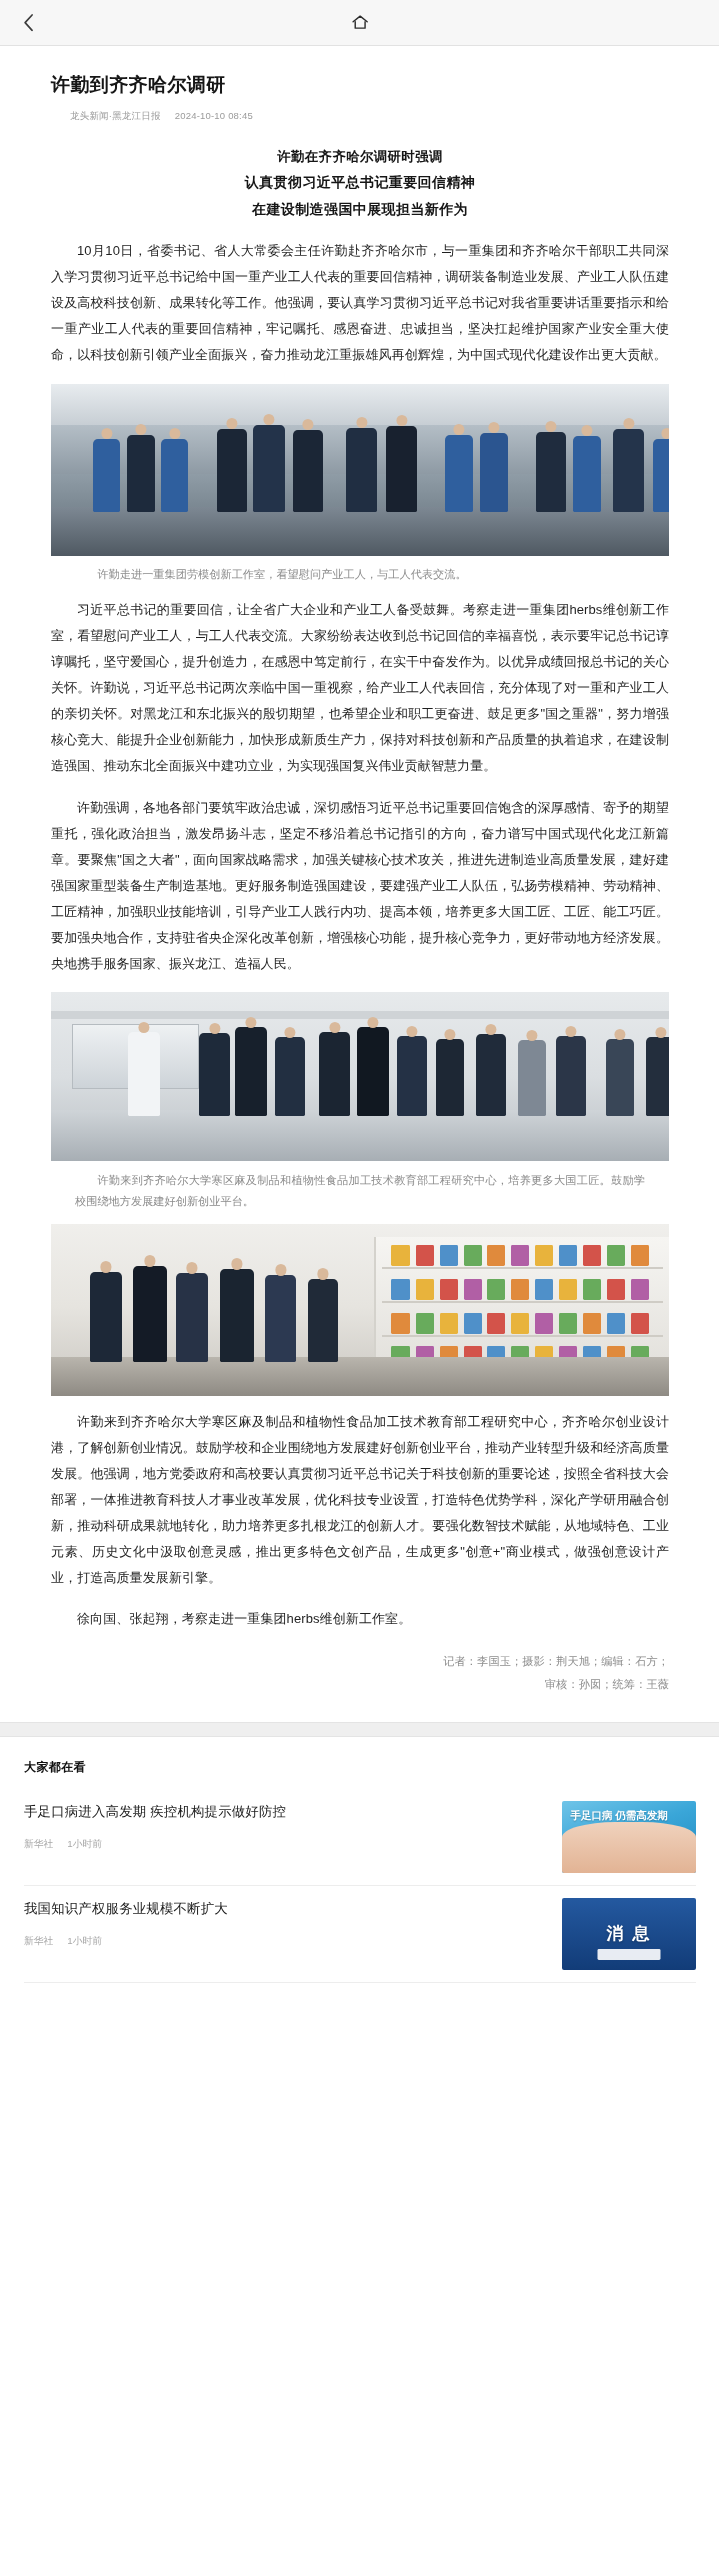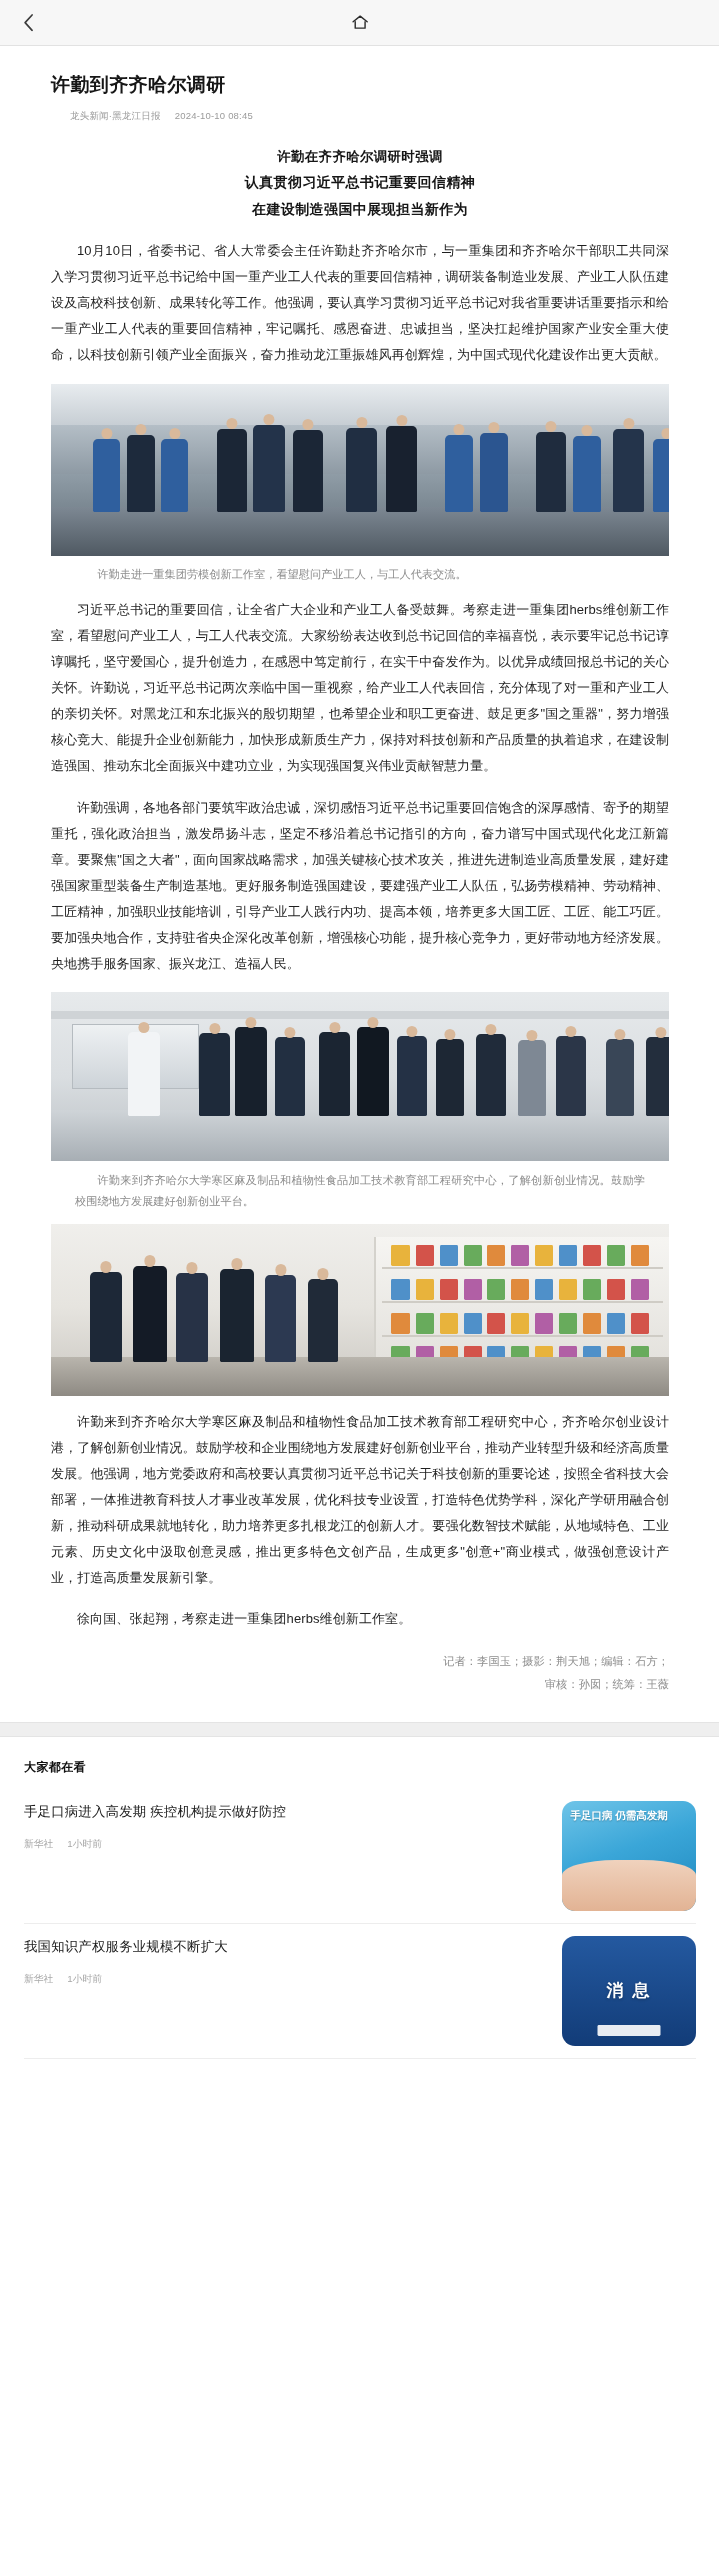--- a/index.html
+++ b/index.html
@@ -257,23 +257,23 @@
     color: #1b1b1b;
     margin-bottom: 15.5px;
     letter-spacing: 0.2px;
   }
   .rec-meta {
     font-size: 9.8px;
     color: #a8a8a8;
   }
   .rec-meta .sep { display:inline-block; width:8.4px; }
   .thumb {
-    width: 134px; height: 110px;
+    width: 134px; height: 72px;
     flex: 0 0 134px;
-    border-radius: 13px;
+    border-radius: 2px;
     overflow: hidden;
     position: relative;
     background: #dfe6ec;
   }
   .thumb.t1 {
     background: linear-gradient(160deg,#6fc4e8 0%, #3aa6d8 45%, #1f87bd 100%);
   }
   .thumb.t1 .badge {
     position:absolute; top:7px; left:8.4px; right:8.4px;
     font-size: 10.5px; color:#fff; font-weight:bold; line-height:1.4;
@@ -372,21 +372,21 @@
           <div class="fig g5"></div>
           <div class="fig g6"></div>
         <div class="fig g7"></div>
           <div class="fig g8"></div>
           <div class="fig g9"></div>
         <div class="fig g10"></div>
           <div class="fig g11"></div>
           <div class="fig g12"></div>
         <div class="fig g13"></div>
       </div>
-      <figcaption>许勤来到齐齐哈尔大学寒区麻及制品和植物性食品加工技术教育部工程研究中心，了解创新创业情况。鼓励学校围绕地方发展建好创新创业平台。</figcaption>
+      <figcaption>许勤来到齐齐哈尔大学寒区麻及制品和植物性食品加工技术教育部工程研究中心，培养更多大国工匠。鼓励学校围绕地方发展建好创新创业平台。</figcaption>
     </figure>
 
     <figure>
       <div class="photo p3">
         <div class="rack">
           <div class="row">
             <div class="box" style="left:9.8px;background:#e8b33c"></div>
             <div class="box" style="left:34px;background:#d3534a"></div>
             <div class="box" style="left:58px;background:#4f90c9"></div>
             <div class="box" style="left:82px;background:#68ab5c"></div>

